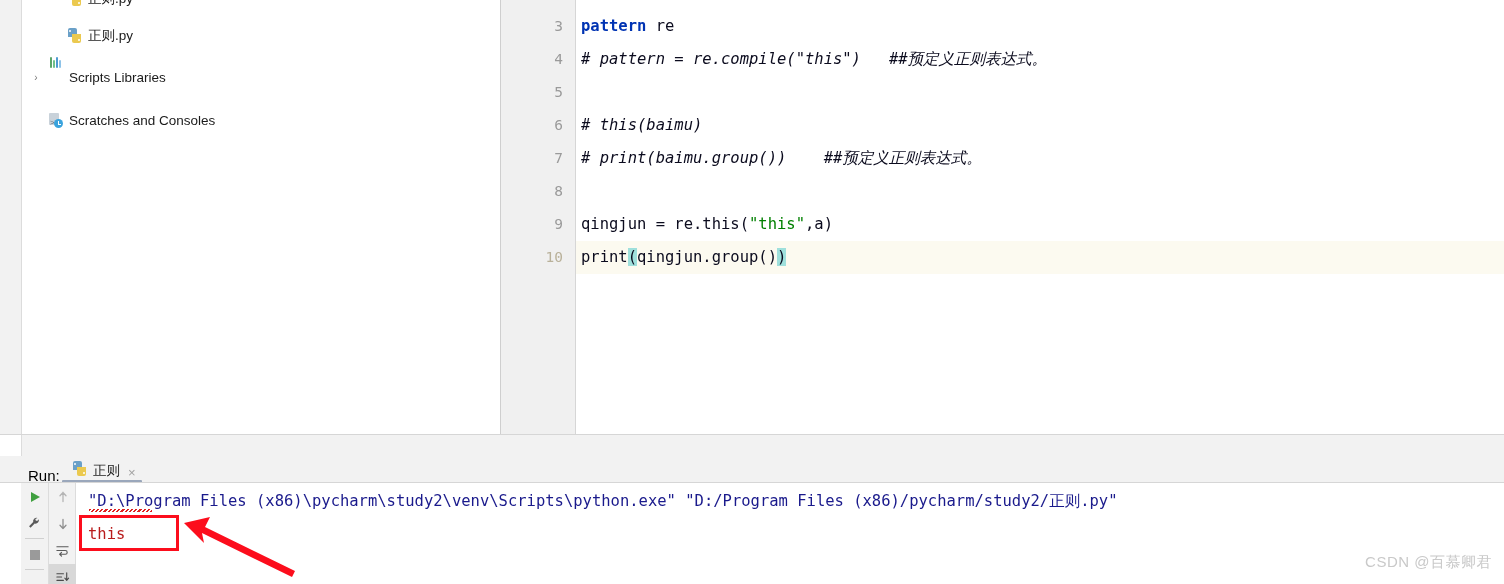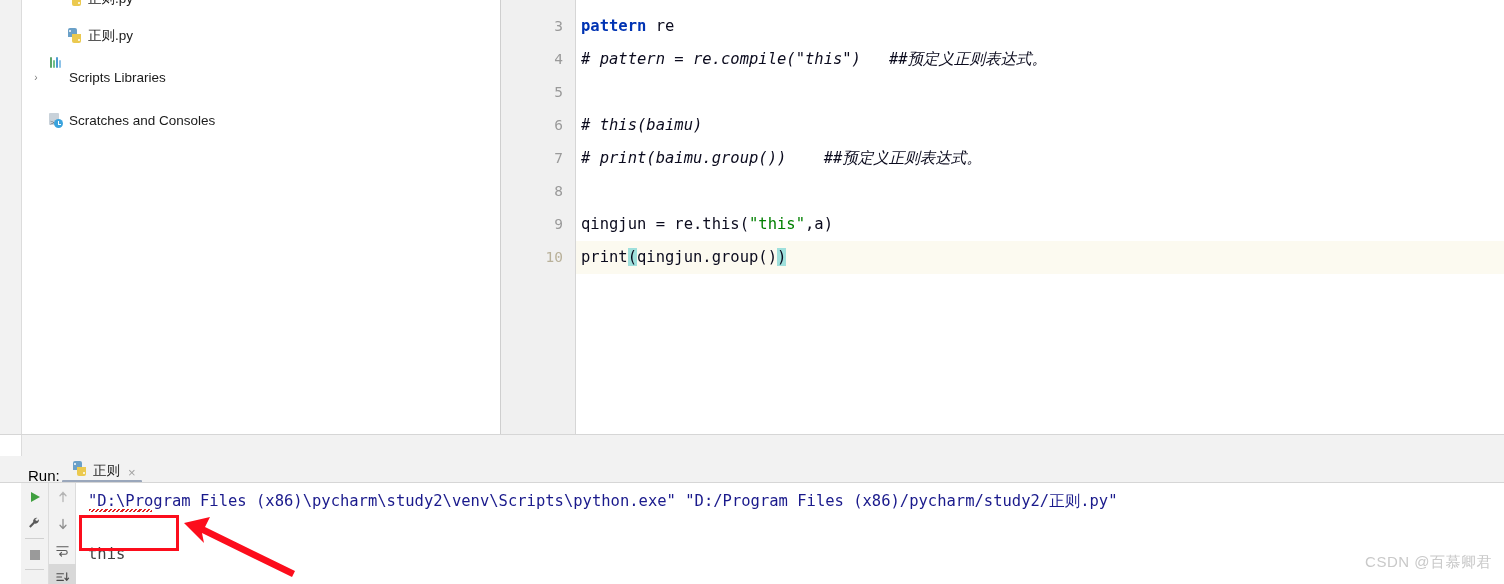--- a/index.html
+++ b/index.html
@@ -80,21 +80,21 @@
   .run-toolbar .col{position:absolute;top:0;width:27px;height:101px;}
   .run-toolbar .colA{left:0;}
   .run-toolbar .colB{left:27px;border-left:1px solid #dcdcdc;}
   .tbtn{position:absolute;left:0;width:27px;height:27px;display:flex;align-items:center;justify-content:center;}
   .tbtn.sel{background:#d8d8d8;}
   .sep{position:absolute;left:4px;width:19px;height:1px;background:#d0d0d0;}
 
   .console{position:absolute;left:76px;top:27px;right:0;height:101px;background:#ffffff;overflow:hidden;}
   .cline{position:absolute;left:12px;white-space:pre;
     font-family:"DejaVu Sans Mono","Liberation Mono",monospace;font-size:15.5px;color:#1a1a8c;}
-  .cline.out{color:#404040;margin-top:20px;}
+  .cline.out{color:#b91c1c;}
   .squiggle{position:absolute;left:89px;top:509px;width:63px;height:3px;
     background:repeating-linear-gradient(135deg,#e02020 0 1.5px,transparent 1.5px 3px);}
 
   
   .anno-box{position:absolute;left:79px;top:515px;width:100px;height:36px;border:3px solid #fc0d1c;box-sizing:border-box;background:transparent;}
   .anno-arrow{position:absolute;left:180px;top:505px;width:125px;height:79px;pointer-events:none;}
 
   .watermark{position:absolute;right:12px;top:553px;font-size:15px;color:#c9c9c9;letter-spacing:.5px;}
 </style>
 </head>

